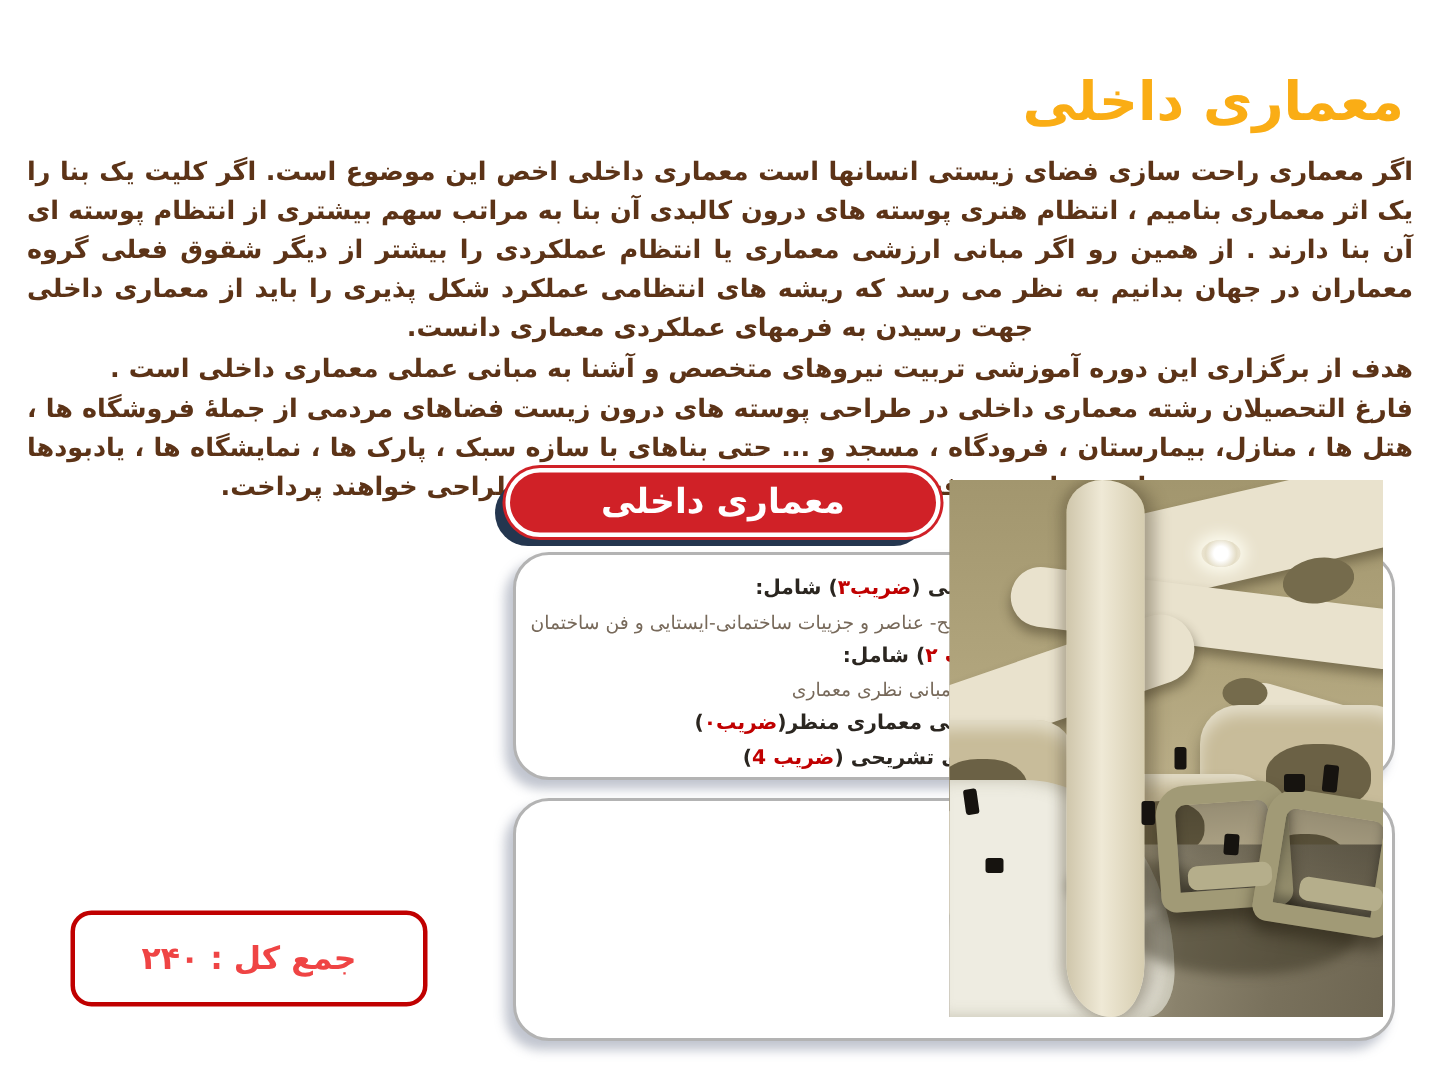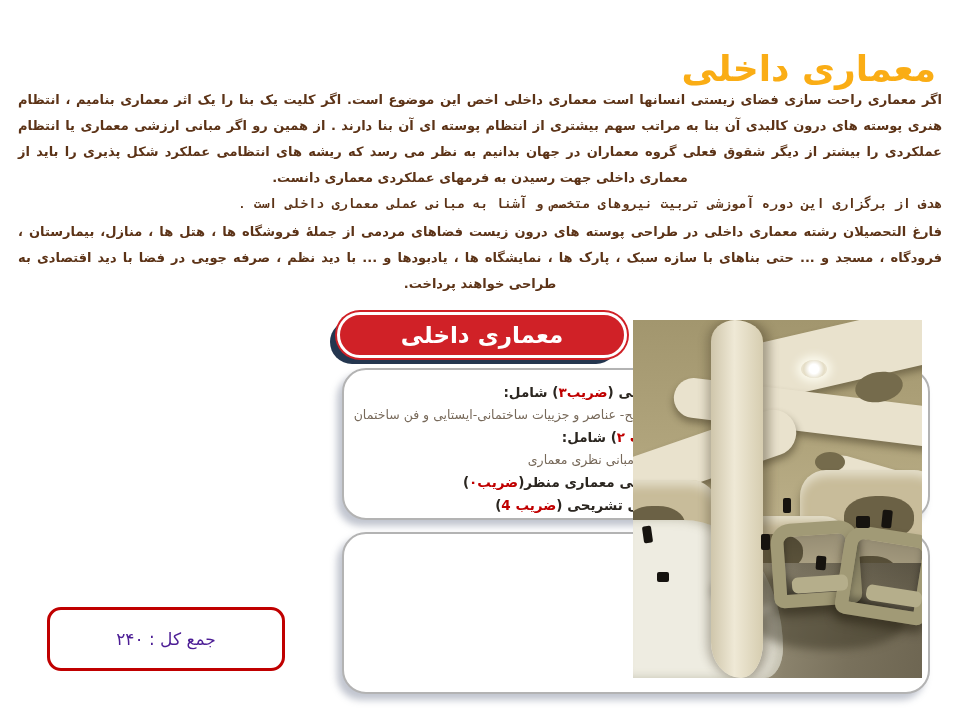--- a/index.html
+++ b/index.html
@@ -8,26 +8,26 @@
     font-family:"DejaVu Sans",sans-serif;overflow:hidden;direction:rtl;
   }
   
   .page-title{
     position:absolute;top:48px;right:24px;left:24px;
     text-align:right;font-size:36px;font-weight:bold;color:var(--title-gold,#FAAD15);
     letter-spacing:0px;
   }
   
   .intro{
-    position:absolute;top:87px;right:18px;left:18px;
-    color:var(--body-brown,#5C3317);font-size:13px;font-weight:bold;line-height:26px;
+    position:absolute;top:102px;right:18px;left:18px;
+    color:var(--body-brown,#5C3317);font-size:17px;font-weight:bold;line-height:26px;
   }
   .intro p{margin:0 0 1px 0;}
   .p-justify{text-align:justify;text-align-last:center;}
-  .p-right{text-align:right;font-family:Liberation Mono, monospace;}
+  .p-right{text-align:right;}
   
   .pill{
     position:absolute;top:312px;right:333px;width:284px;height:40px;
     background:var(--button-red,#D02127);
     border:3px solid #ffffff;border-radius:26px;
     box-shadow:0 0 0 2px var(--button-red,#D02127), -8px 7px 0 -1px var(--shadow-navy,#24364F);
     display:flex;align-items:center;justify-content:center;
   }
   .pill span{color:#ffffff;font-size:23px;font-weight:bold;}
   
@@ -47,21 +47,21 @@
     text-align:right;color:var(--ink-navy,#15191E);
     font-size:17px;font-weight:bold;line-height:29px;white-space:nowrap;
   }
   
   .total-badge{
     position:absolute;top:607px;right:675px; 
     width:232px;height:58px;background:#ffffff;
     border:3px solid var(--accent-red,#C00000);border-radius:14px;
     display:flex;align-items:center;justify-content:center;
   }
-  .total-badge span{color:#4c1d95;font-size:17px;font-weight:normal;}
+  .total-badge span{color:#ef4444;font-size:21px;font-weight:bold;}
   
   .photo{
     position:absolute;top:320px;left:633px;width:289px;height:358px;
     overflow:hidden;background:#8d8570;
   }
   .ph-ceiling{position:absolute;left:0;top:0;width:100%;height:58%;
     background:linear-gradient(180deg,#a2966e 0%,#b0a47c 60%,#bcb08a 100%);}
   .ph-ribbon{position:absolute;background:#e9e2cd;box-shadow:0 5px 7px rgba(60,50,30,.45);}
   .ph-r1{top:2px;left:96px;width:250px;height:58px;border-radius:44px;transform:rotate(-13deg);}
   .ph-r2{top:72px;left:40px;width:270px;height:40px;border-radius:30px;transform:rotate(7deg);}

